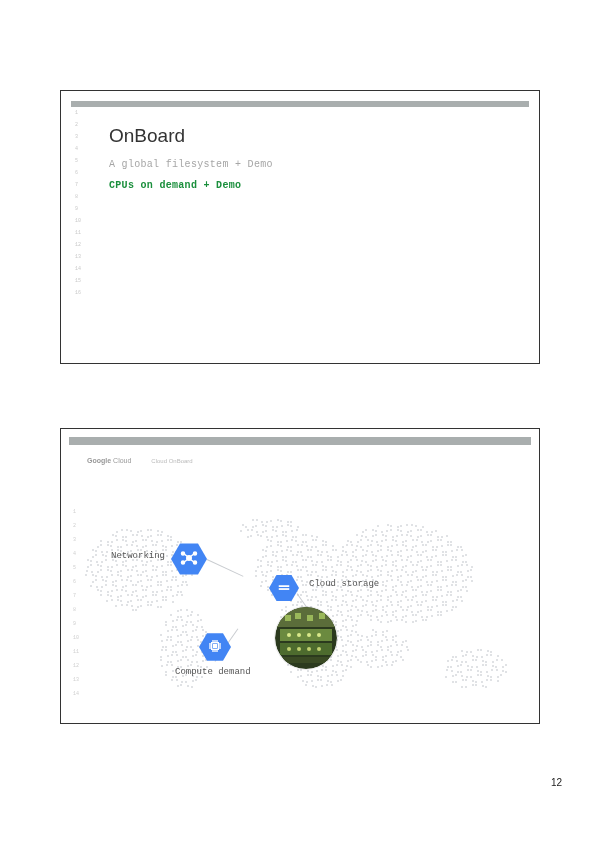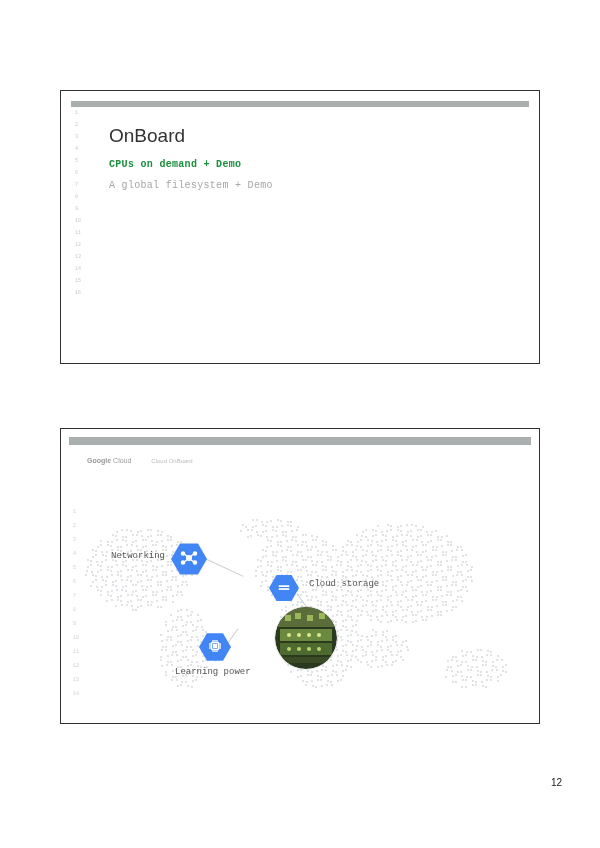--- a/index.html
+++ b/index.html
@@ -232,22 +232,22 @@
           <div>9</div>
           <div>10</div>
           <div>11</div>
           <div>12</div>
           <div>13</div>
           <div>14</div>
           <div>15</div>
           <div>16</div>
         </div>
         <div class="agenda-title">OnBoard</div>
+        <div class="agenda-item muted">A global filesystem + Demo</div>
         <div class="agenda-item highlight">CPUs on demand + Demo</div>
-        <div class="agenda-item muted">A global filesystem + Demo</div>
       </div>
     </div>
   </div>
 
   <div class="slide-frame slide2">
     <div class="slide2-topbar"></div>
     <div class="slide2-inner">
       <div class="slide2-content">
 
         <div class="slide2-brandrow">
@@ -1832,21 +1832,21 @@
                 <line x1="15" y1="17" x2="15" y2="21"></line>
               <line x1="3" y1="9" x2="7" y2="9"></line>
                 <line x1="3" y1="12" x2="7" y2="12"></line>
                 <line x1="3" y1="15" x2="7" y2="15"></line>
               <line x1="17" y1="9" x2="21" y2="9"></line>
                 <line x1="17" y1="12" x2="21" y2="12"></line>
                 <line x1="17" y1="15" x2="21" y2="15"></line>
             </svg>
           </span>
         </div>
-        <div class="label label-compute">Learning power</div>
+        <div class="label label-compute">Compute demand</div>
 
         <div class="circle-img">
           <svg viewBox="0 0 62 62" width="62" height="62">
             <defs>
               <clipPath id="cc">
                   <circle cx="31" cy="31" r="31"></circle>
                 </clipPath>
             </defs>
             <g clip-path="url(#cc)">
               <rect width="62" height="62" fill="#2b3a1e"></rect>

